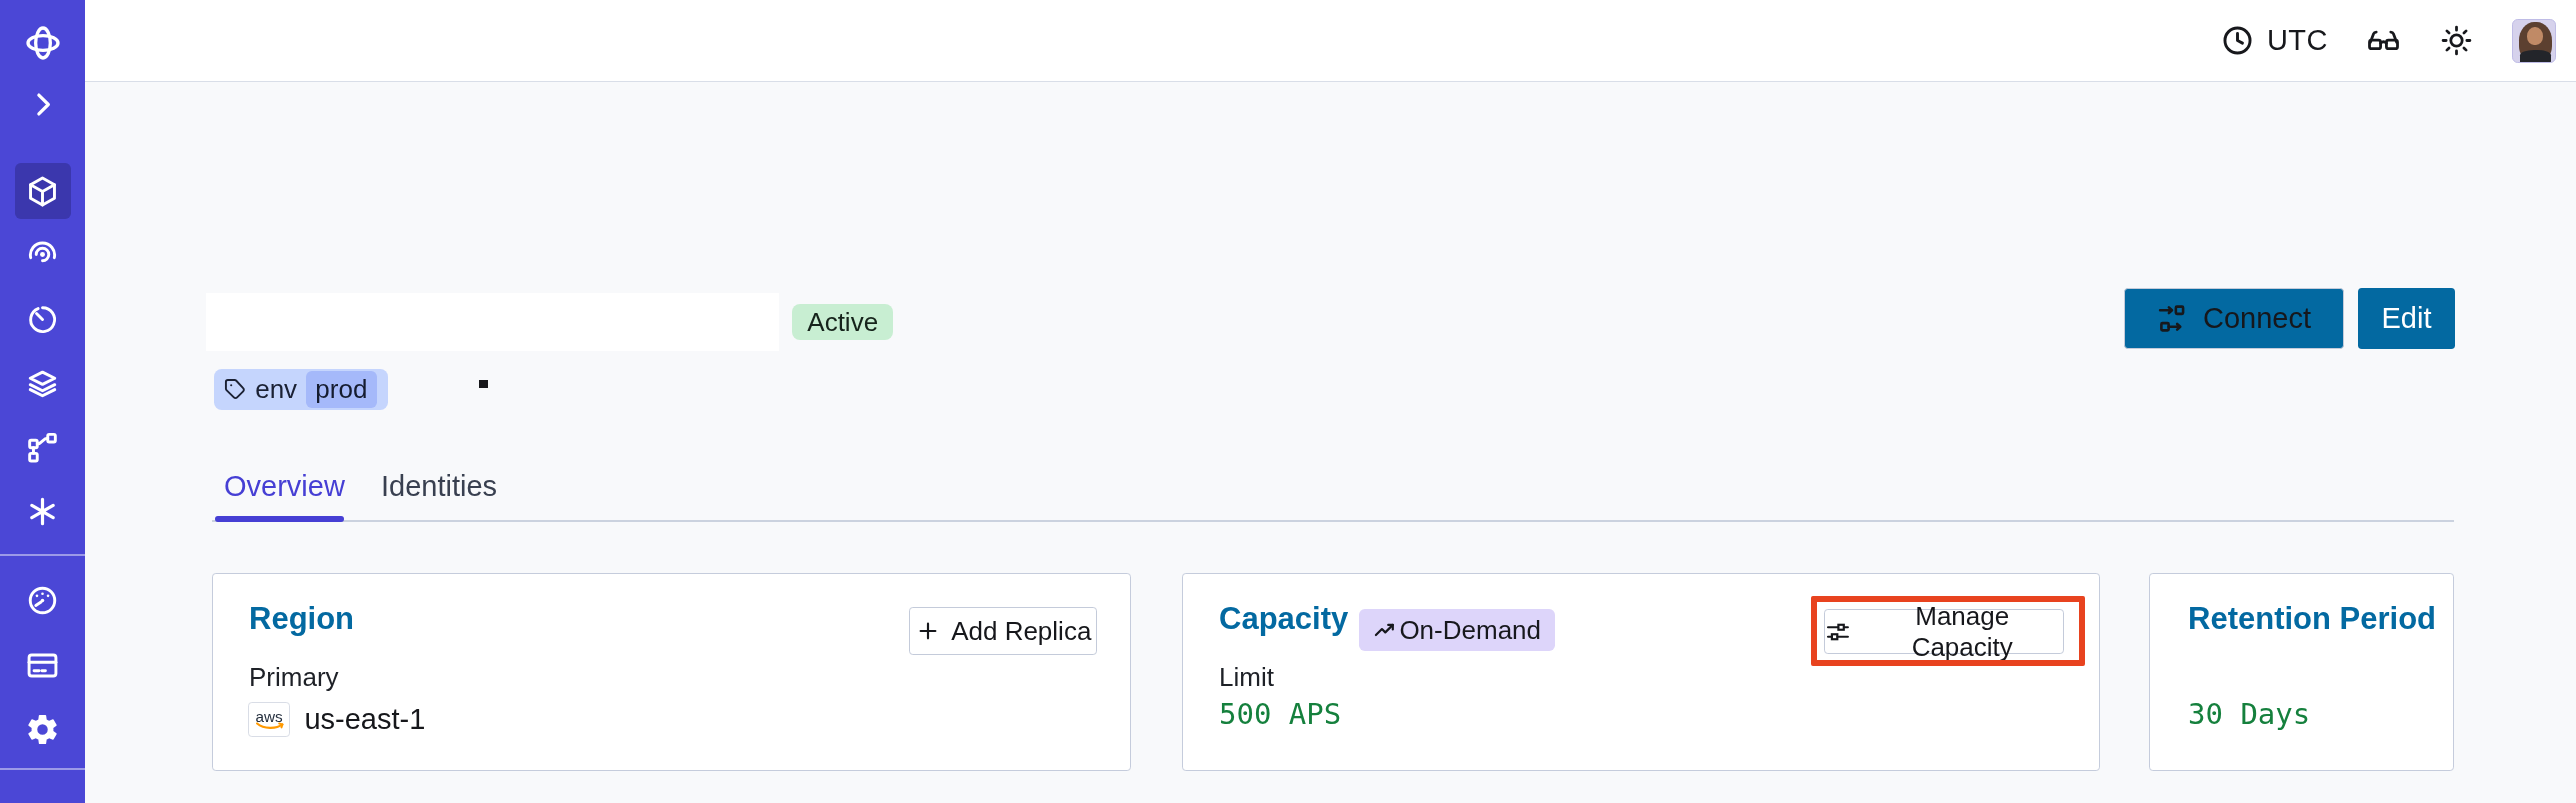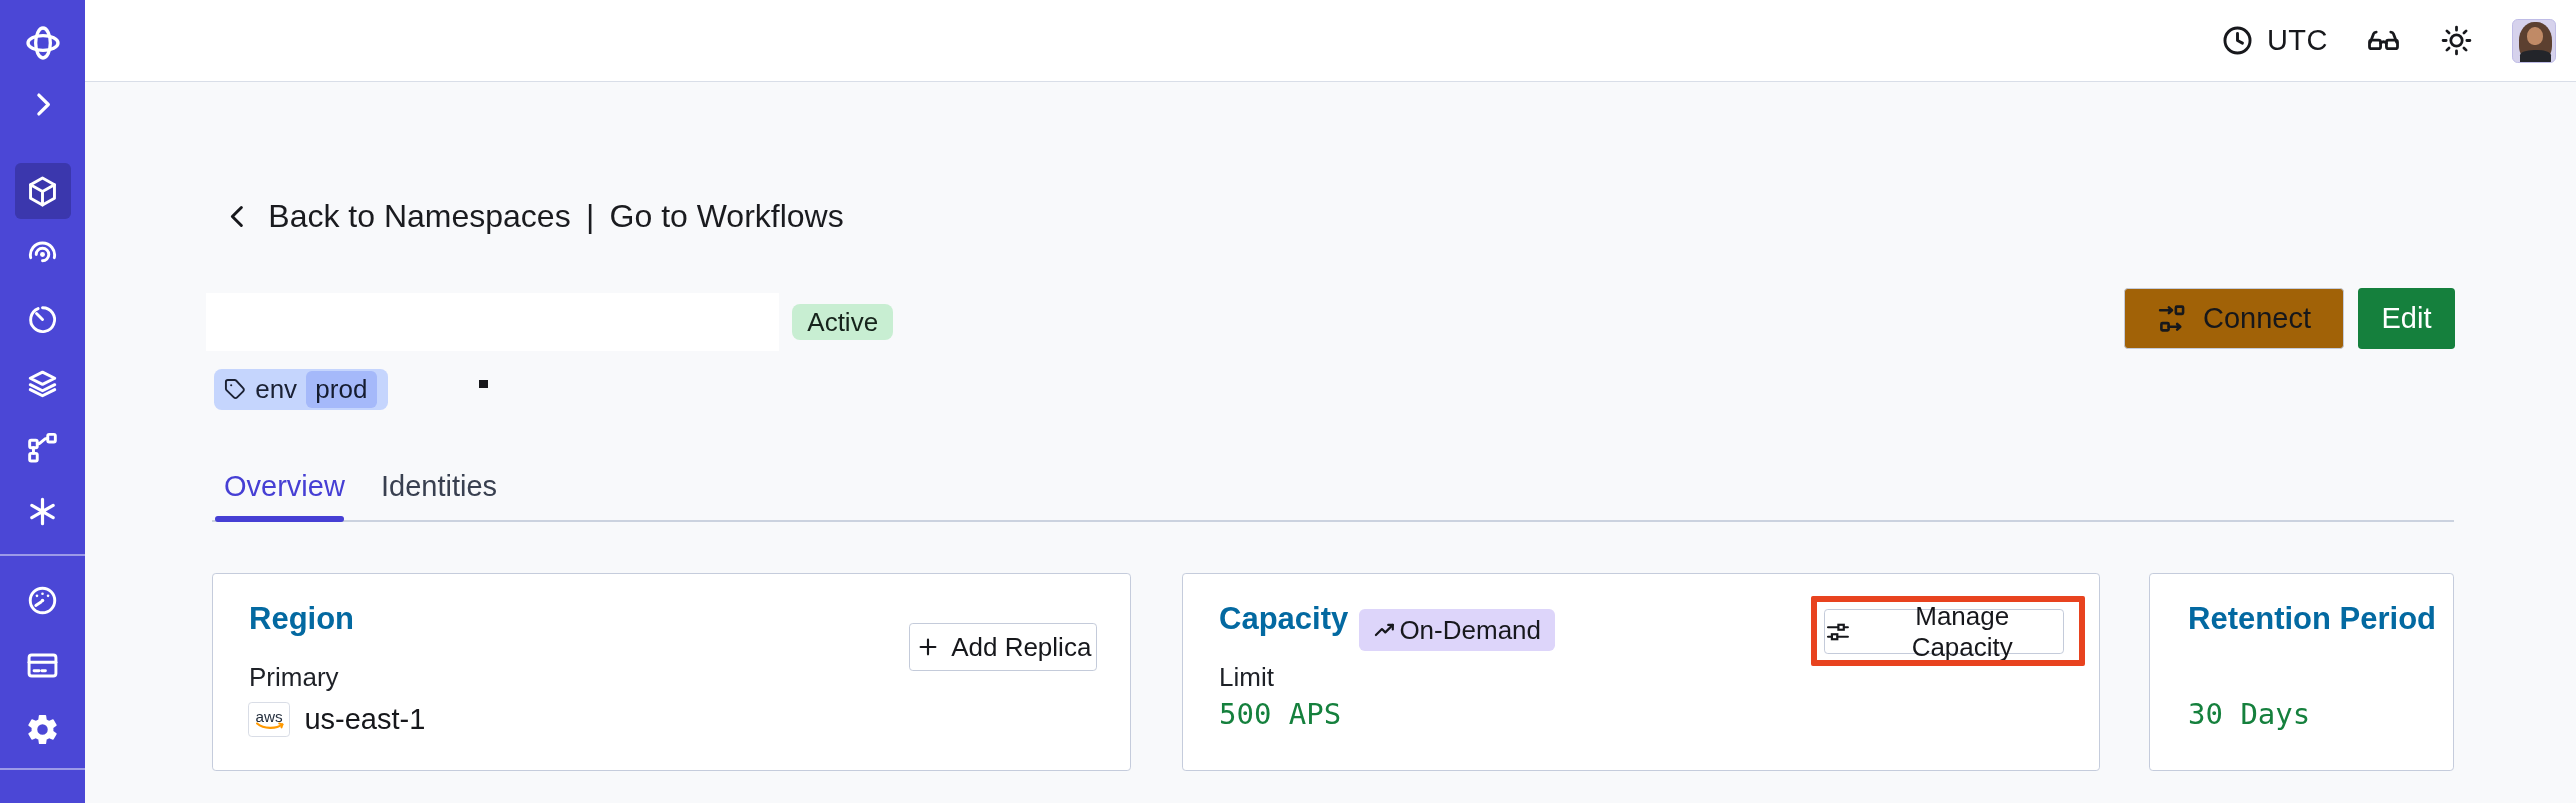--- a/index.html
+++ b/index.html
@@ -44,26 +44,26 @@
 
   .status-badge { position:absolute; left:792px; top:304px; height:36px; padding:0 15.3px; background:#C8EED2;
                   border-radius:8px; display:flex; align-items:center; font-size:26px; color:#16231B; }
 
   .tag-pill { position:absolute; left:214px; top:369px; height:41px; padding:0 11.5px 0 9.6px; background:#C5D5FD;
               border-radius:7.7px; display:flex; align-items:center; gap:8.6px; cursor:pointer; }
   .tag-pill svg { width:23px; height:23px; color:#1B2134; }
   .tag-key { font-size:26px; color:#1B2134; }
   .tag-chip { background:#A5B9FA; border-radius:5.8px; padding:2.9px 9.6px; font-size:26px; color:#151C30; }
 
-  .btn { display:flex; align-items:center; justify-content:center; gap:15px; background:#a16207;
+  .btn { display:flex; align-items:center; justify-content:center; gap:15px; background:#0369a1;
          border:1.9px solid #C4CBDA; border-radius:3.8px; color:#16171B; cursor:pointer; }
   .btn svg { color:#17181C; }
   .btn-connect { position:absolute; left:2124px; top:288px; width:220px; height:61px; font-size:29px; }
   .btn-connect svg { width:31px; height:31px; }
-  .btn-edit { position:absolute; left:2358px; top:288px; width:97px; height:61px; background:#15803d;
+  .btn-edit { position:absolute; left:2358px; top:288px; width:97px; height:61px; background:#0369a1;
               color:#FFFFFF; border:none; border-radius:3.8px; font-size:29px; display:flex; align-items:center;
               justify-content:center; cursor:pointer; }
 
   .tab { position:absolute; top:470px; font-size:29px; cursor:pointer; }
   .tab-overview { left:224px; color:#463FD4; font-weight:500; }
   .tab-identities { left:381px; color:#394050; font-weight:400; }
   .tabs-baseline { position:absolute; left:212px; top:520px; width:2242px; height:1.9px; background:#CBD2DF; }
   .tab-underline { position:absolute; left:215px; top:516px; width:129px; height:5.8px; background:#463FD4;
                    border-radius:2.9px; }
 
@@ -74,21 +74,21 @@
   .card-capacity { left:1182px; width:918px; }
   .card-retention { left:2149px; width:305px; }
   .card-title { position:absolute; left:36px; top:27px; font-size:31px; font-weight:600; color:#0369a1; }
   .card-label { position:absolute; left:36px; top:88px; font-size:26px; font-weight:400; color:#1E2127; }
   .card-value-mono { position:absolute; left:36px; top:123px; font-size:29px; color:#15803d;
                      font-family:"DejaVu Sans Mono", monospace; }
 
   .btn-small { position:absolute; display:flex; align-items:center; justify-content:center; gap:10.5px;
                background:#FFFFFF; border:1.9px solid #C4CBDA; border-radius:3.8px; font-size:26px; color:#16171B;
                cursor:pointer; }
-  .btn-add-replica { left:696px; top:49px; width:188px; height:48px; }
+  .btn-add-replica { left:696px; top:33px; width:188px; height:48px; }
   .btn-add-replica svg { width:26px; height:26px; }
   .btn-manage { left:641px; top:35px; width:240px; height:45px; }
   .btn-manage svg { width:26px; height:26px; }
   .annotation-box { position:absolute; left:628px; top:22px; width:274px; height:70px;
                     border:6.7px solid #E8431F; border-radius:1.9px; pointer-events:none; z-index:4; }
 
   .provider-row { position:absolute; left:35px; top:128px; display:flex; align-items:center; gap:14.4px; }
   .aws-badge { width:42px; height:35px; background:#FFFFFF; border:1.9px solid #D9DDE6; border-radius:3.8px;
                position:relative; display:flex; align-items:center; justify-content:center; }
   .aws-word { font-size:15.3px; font-weight:400; color:#252F3E; letter-spacing:0; line-height:1; margin-top:-5.8px; }
@@ -206,28 +206,20 @@
         </svg>
     </div>
     <div class="side-divider" style="top:768px;"></div>
     <div class="side-item" style="top:790px;">
       <svg viewBox="0 0 24 24" fill="none" stroke="currentColor" stroke-width="2">
           <circle cx="12" cy="12" r="8.4"></circle>
         </svg>
     </div>
   </div>
 
-  <div class="backrow">
-    <svg viewBox="0 0 24 24" fill="none" stroke="currentColor" stroke-width="2.3" stroke-linecap="round" stroke-linejoin="round">
-        <path d="M15 5 8 12 15 19"></path>
-      </svg>
-    <span class="lnk">Back to Namespaces</span>
-    <span class="sep">|</span>
-    <span class="lnk">Go to Workflows</span>
-  </div>
 
   <div class="title-redaction"></div>
   <div class="title-artifact"></div>
   <div class="status-badge">
     <span>Active</span>
   </div>
   <div class="tag-pill">
     <svg viewBox="0 0 24 24" fill="none" stroke="currentColor" stroke-width="2" stroke-linecap="round" stroke-linejoin="round">
         <path d="M12.59 2.59A2 2 0 0 0 11.17 2H4a2 2 0 0 0-2 2v7.17a2 2 0 0 0 .59 1.42l7.7 7.7a2.4 2.4 0 0 0 3.41 0l6.3-6.3a2.4 2.4 0 0 0 0-3.4z"></path>
         <circle cx="7.5" cy="7.5" r="1.1" fill="currentColor" stroke="none"></circle>

